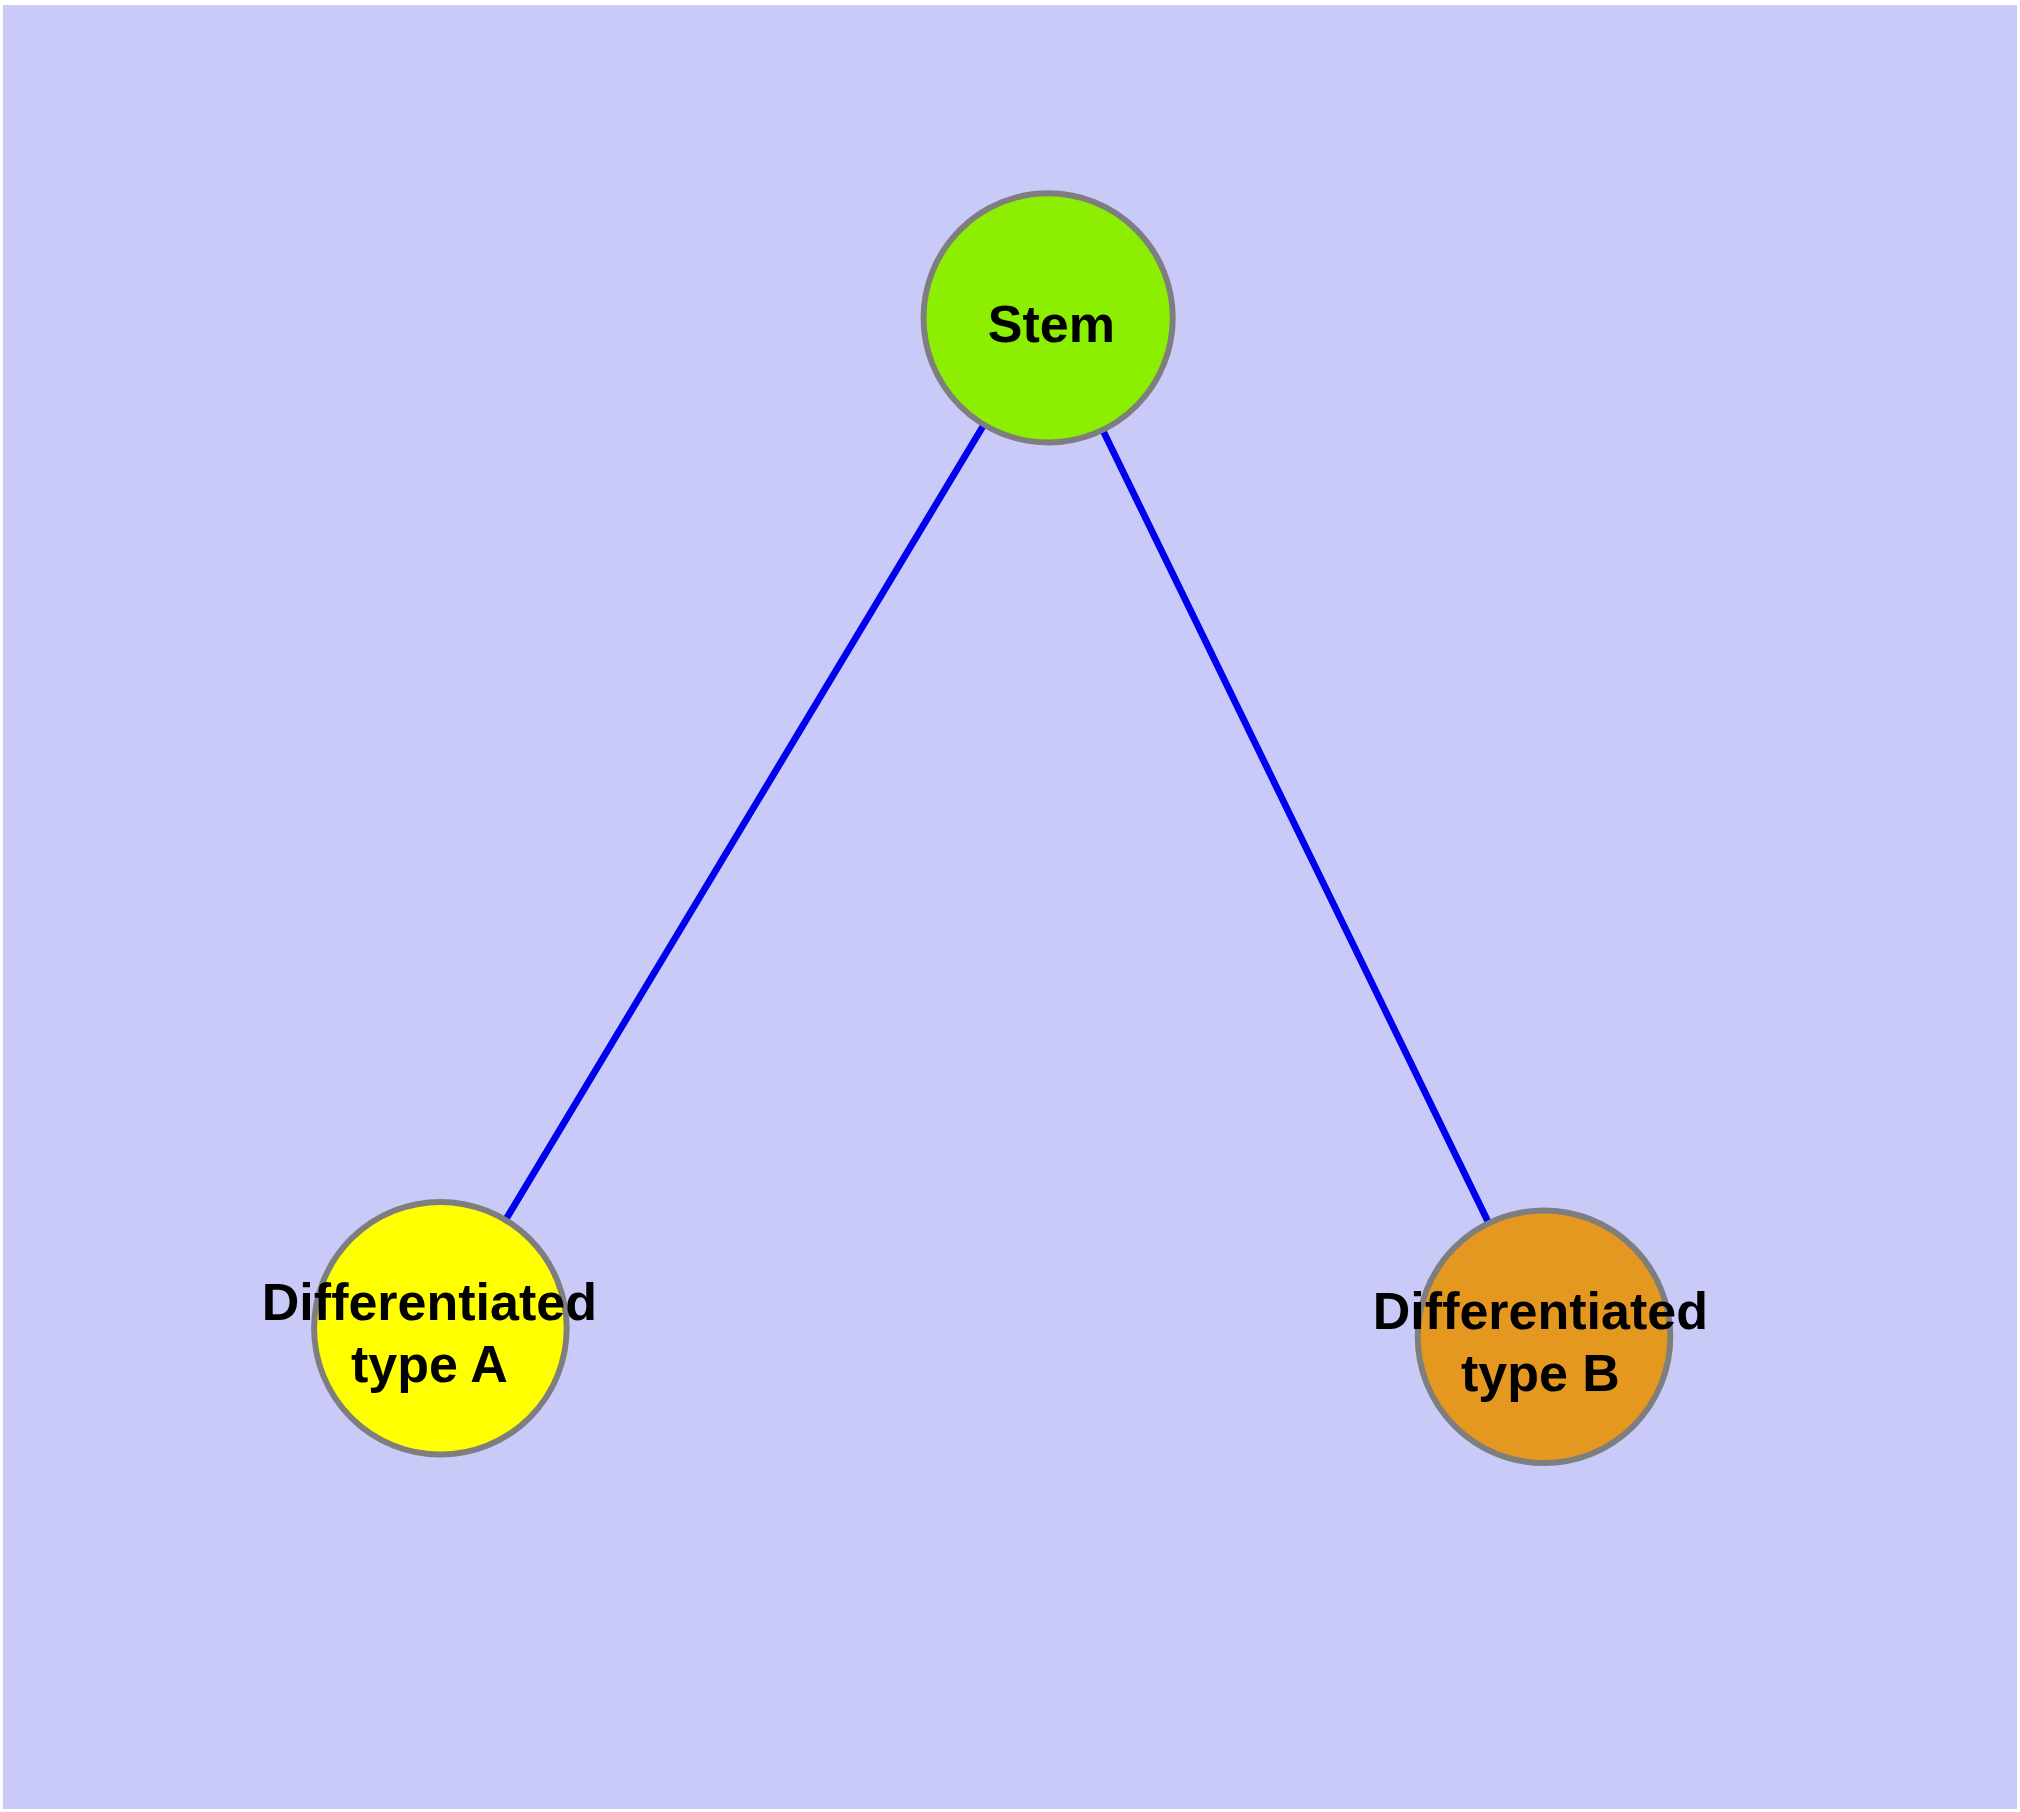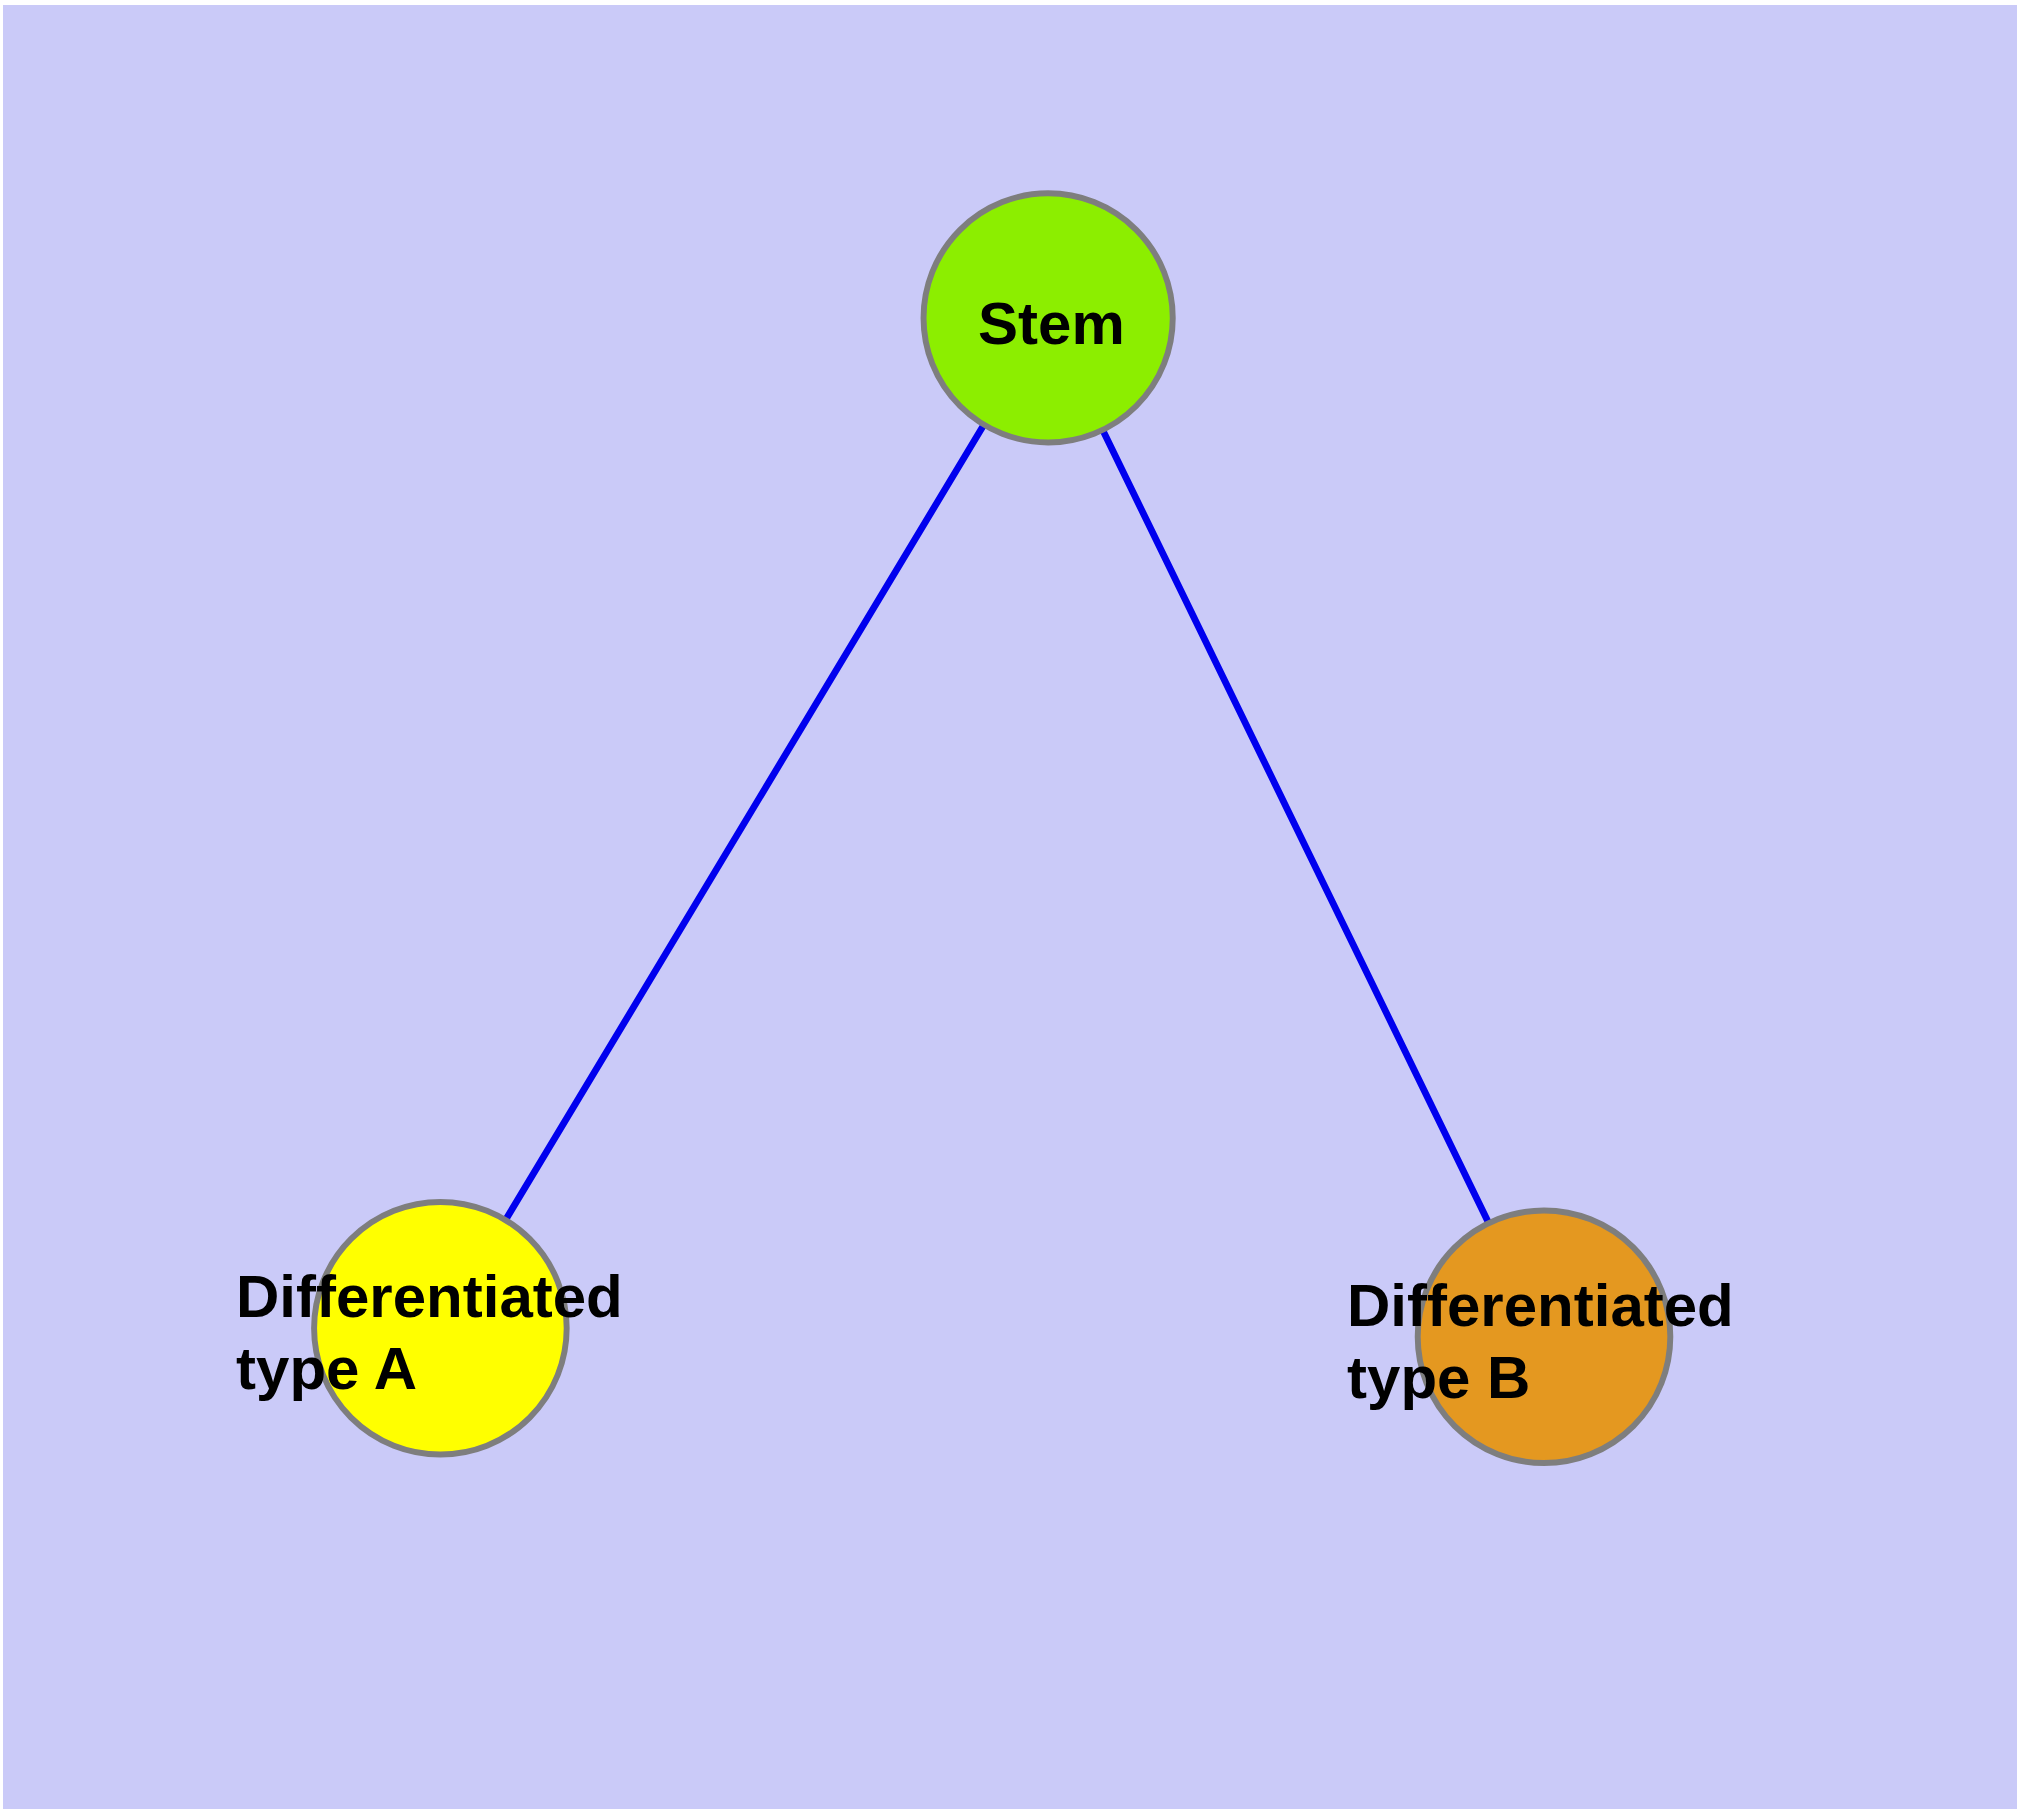--- a/index.html
+++ b/index.html
@@ -36,23 +36,24 @@
     stroke-linecap: round;
     fill: none;
   }
   .node-circle {
     stroke-width: 7px;
   }
   .node-label {
     position: absolute;
     transform: translate(-50%, -50%);
     font-weight: bold;
-    font-size: 60px;
+    font-size: 52px;
     line-height: 1.2;
     color: #000000;
+    text-align: center;
     white-space: pre-line;
     letter-spacing: 0px;
   }
   #label-stem   { left: 1048px; top:  319px; }
   #label-type-a { left:  426px; top: 1328px; }
   #label-type-b { left: 1537px; top: 1337px; }
 </style>
 </head>
 <body>
 

